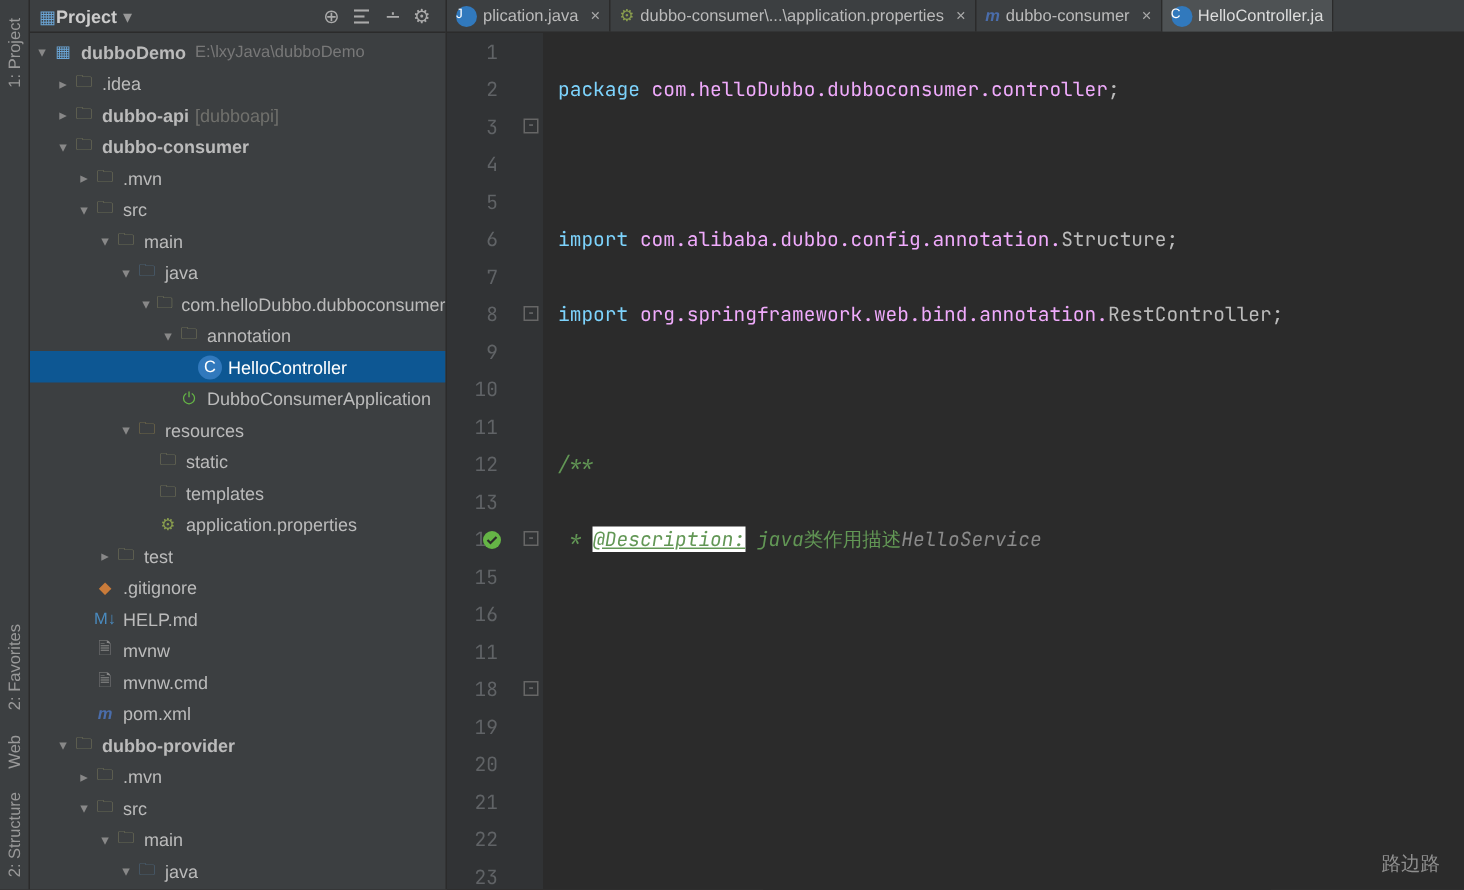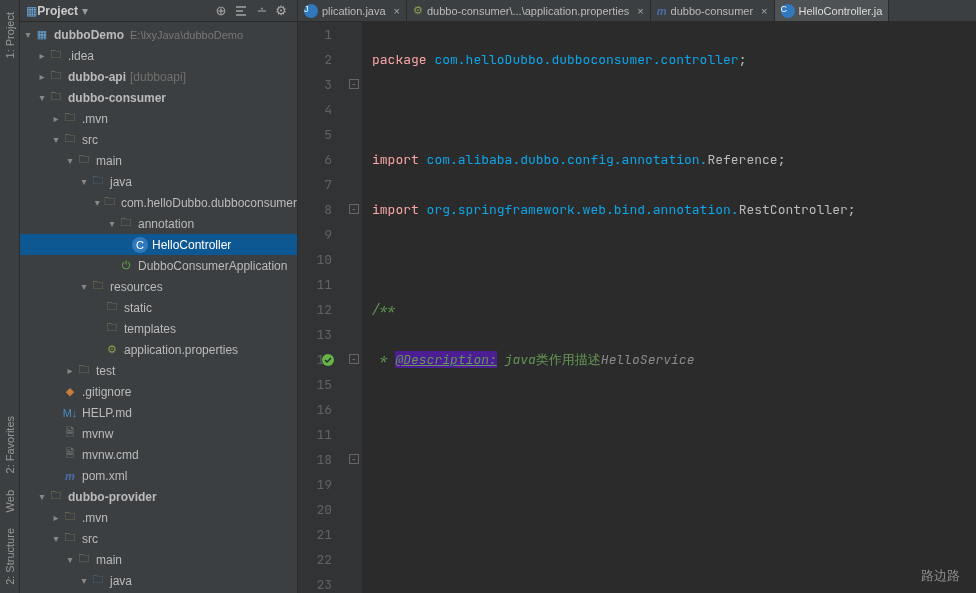--- a/index.html
+++ b/index.html
@@ -146,25 +146,25 @@
   line-height: 8px;
   text-align: center;
   color: #888;
 }
 .code {
   flex: 1;
   padding-left: 10px;
   white-space: pre;
 }
 .code .line { height: 25px; }
-.kw { color: #fca5a5; }
-.pkg { color: #0ea5e9; }
+.kw { color: #7dd3fc; }
+.pkg { color: #f0abfc; }
 .cls { color: #bbbbbb; }
 .cmt { color: #629755; font-style: italic; }
-.doc-tag { color: #629755; font-style: italic; text-decoration: underline; background: #4c1d95; }
+.doc-tag { color: #629755; font-style: italic; text-decoration: underline; background: #ffffff; }
 .doc-txt { color: #629755; font-style: italic; }
 .doc-em { color: #8a8a8a; font-style: italic; }
 .spring-gutter {
   position: absolute;
   left: 320px;
   width: 16px;
   height: 16px;
   display: flex;
   align-items: center;
   justify-content: center;
@@ -391,21 +391,21 @@
       </div>
       <div class="fold-col">
         <div class="fold-mark" style="top:57px">−</div>
         <div class="fold-mark" style="top:182px">−</div>
         <div class="fold-mark" style="top:332px">−</div>
         <div class="fold-mark" style="top:432px">−</div>
       </div>
       <div class="code">
 <div class="line"><span class="kw">package</span><span class="pkg"> com.helloDubbo.dubboconsumer.controller</span>;</div>
 <div class="line"></div>
-<div class="line"><span class="kw">import</span><span class="pkg"> com.alibaba.dubbo.config.annotation.</span><span class="cls">Reference</span><span>;</span></div>
+<div class="line"><span class="kw">import</span><span class="pkg"> com.alibaba.dubbo.config.annotation.</span><span class="cls">Structure</span><span>;</span></div>
 <div class="line"><span class="kw">import</span><span class="pkg"> org.springframework.web.bind.annotation.</span><span class="cls">RestController</span><span>;</span></div>
 <div class="line"></div>
 <div class="line"><span class="cmt">/**</span></div>
 <div class="line"><span class="cmt"> * </span><span class="doc-tag">@Description:</span><span class="doc-txt"> java</span><span class="doc-txt" style="font-style:normal">类作用描述</span><span class="doc-em">HelloService</span></div>
 
 
 
 
 
 

